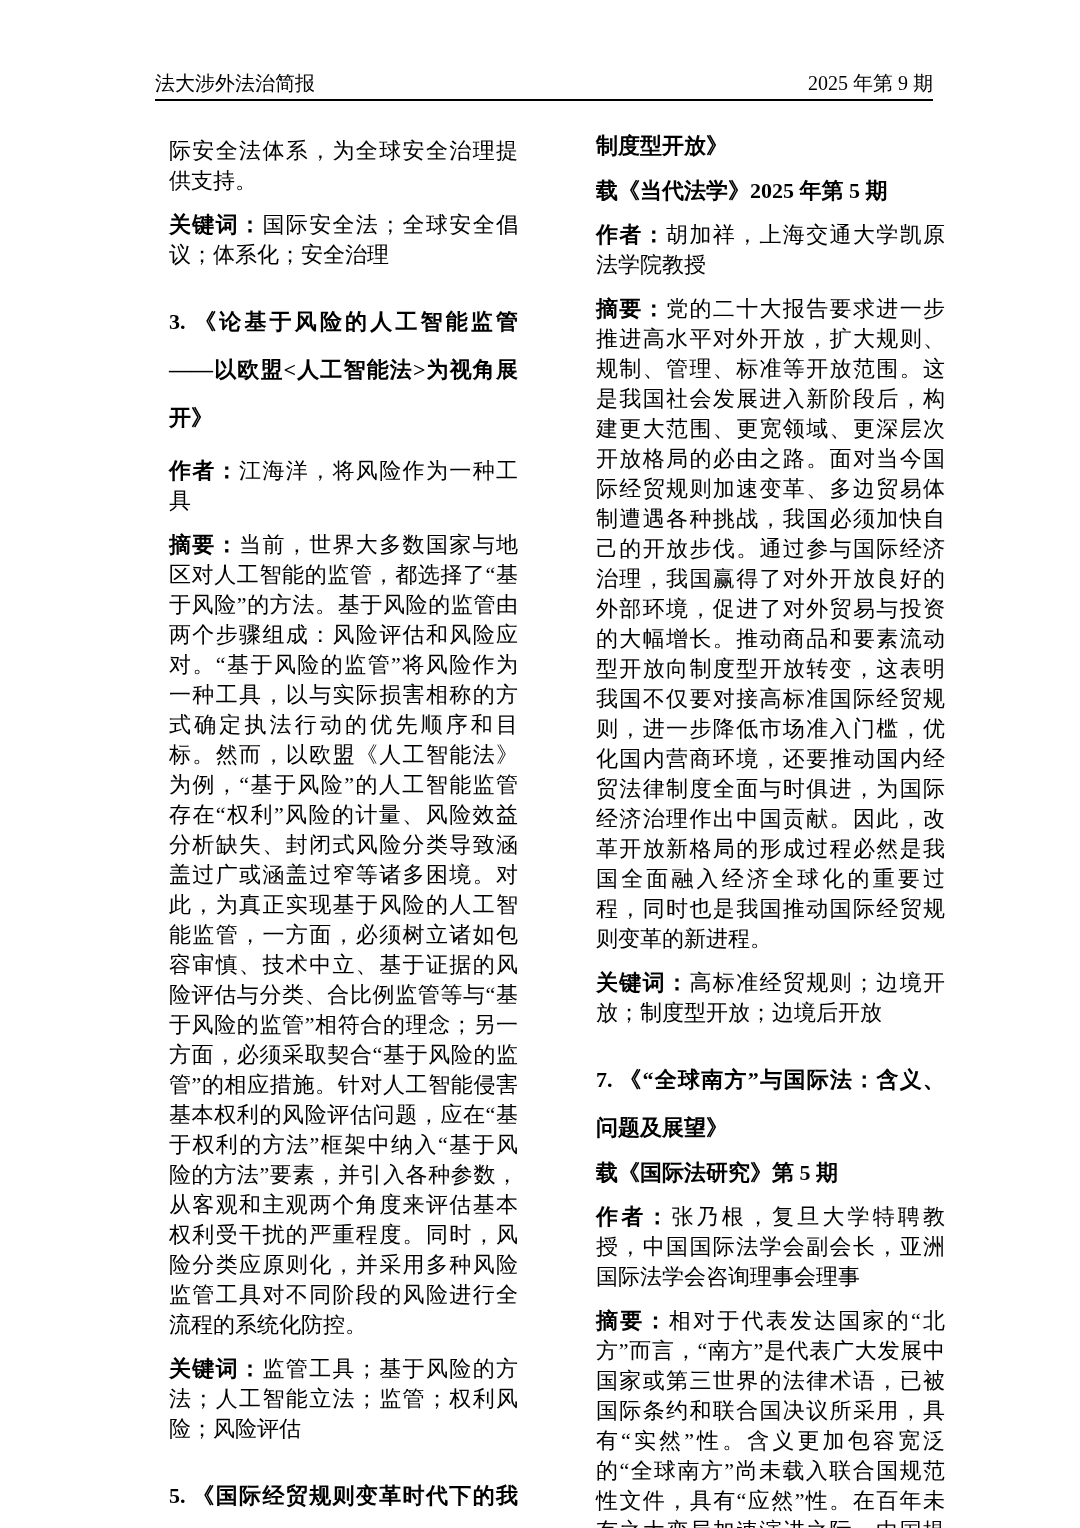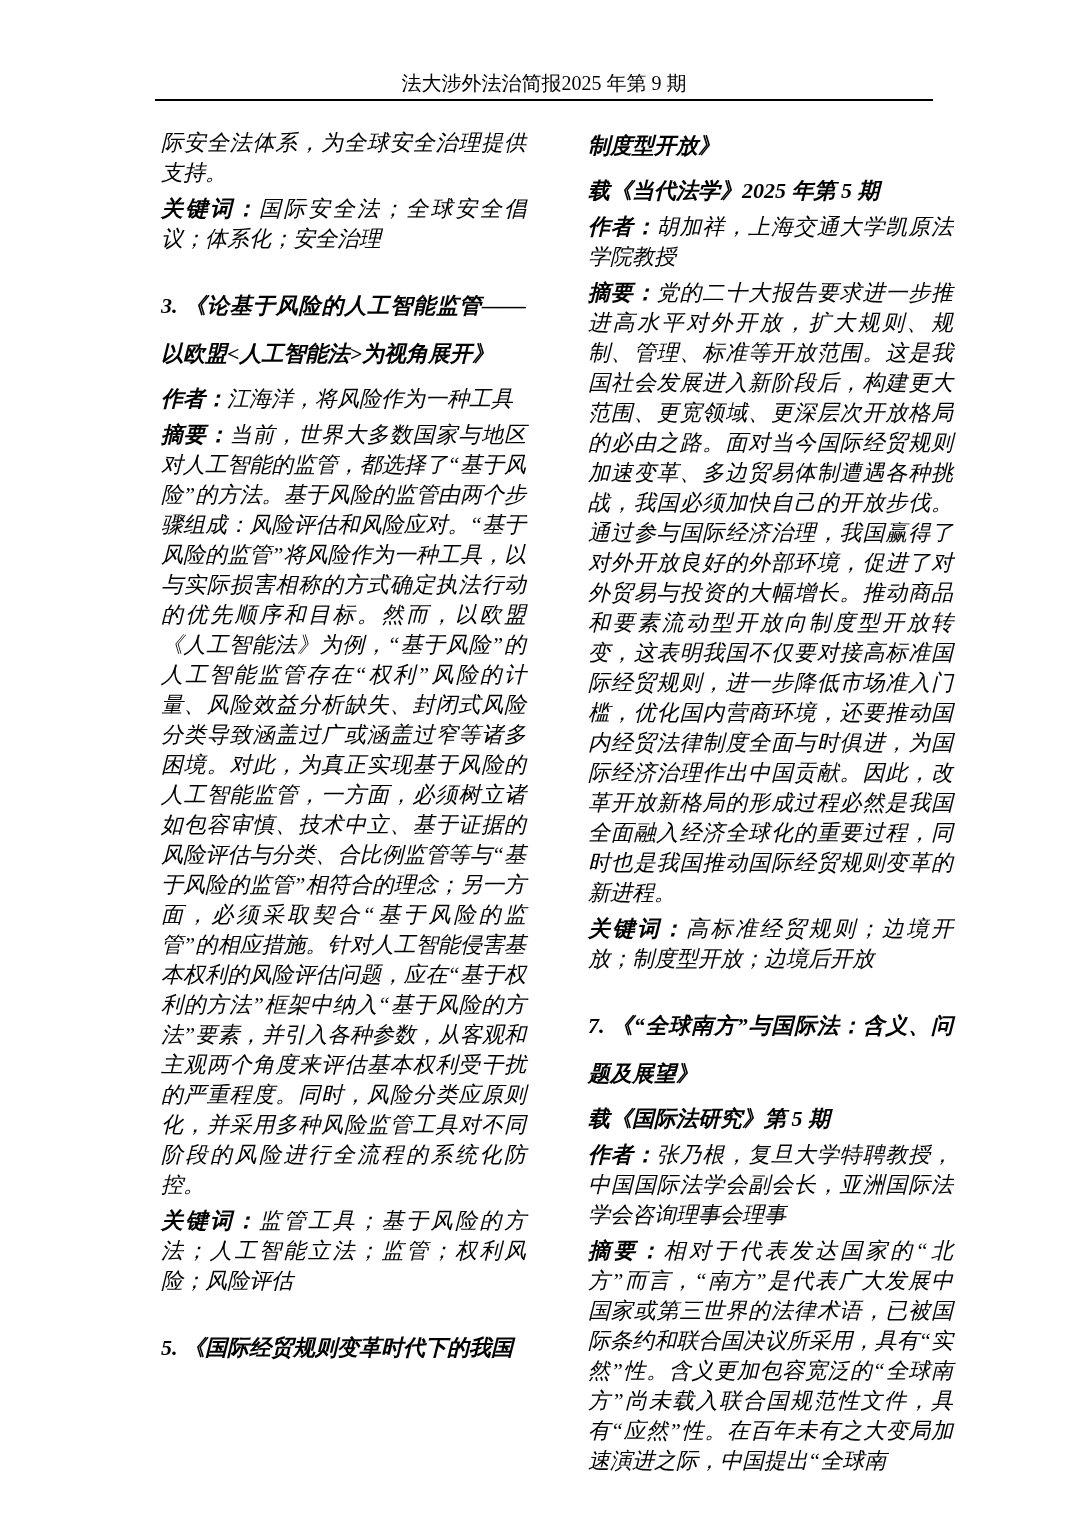--- a/index.html
+++ b/index.html
@@ -15,39 +15,39 @@
     height: 1528px;
     background: #ffffff;
     overflow: hidden;
   }
   .header {
     position: absolute;
     left: 155px;
     top: 70px;
     width: 778px;
     display: flex;
-    justify-content: center;
+    justify-content: space-between;
     align-items: flex-end;
     border-bottom: 2px solid #000;
     padding-bottom: 3px;
     font-size: 20px;
     line-height: 26px;
   }
   .col {
     position: absolute;
     top: 122px;
     width: 377px;
     font-size: 22px;
     line-height: 30px;
     text-align: justify;
     text-justify: inter-ideograph;
   }
   .col-left  { left: 155px; }
   .col-right { left: 582px; }
-  p { margin: 6px; font-style: italic; }
+  p { margin: 14px; }
   .bold { font-weight: bold; }
   .article-title {
     font-weight: bold;
     line-height: 48px;
     margin-top: 28px;
     margin-bottom: 4px;
   }
   .article-title.continuation { margin-top: 0; }
   .source-line {
     font-weight: bold;

